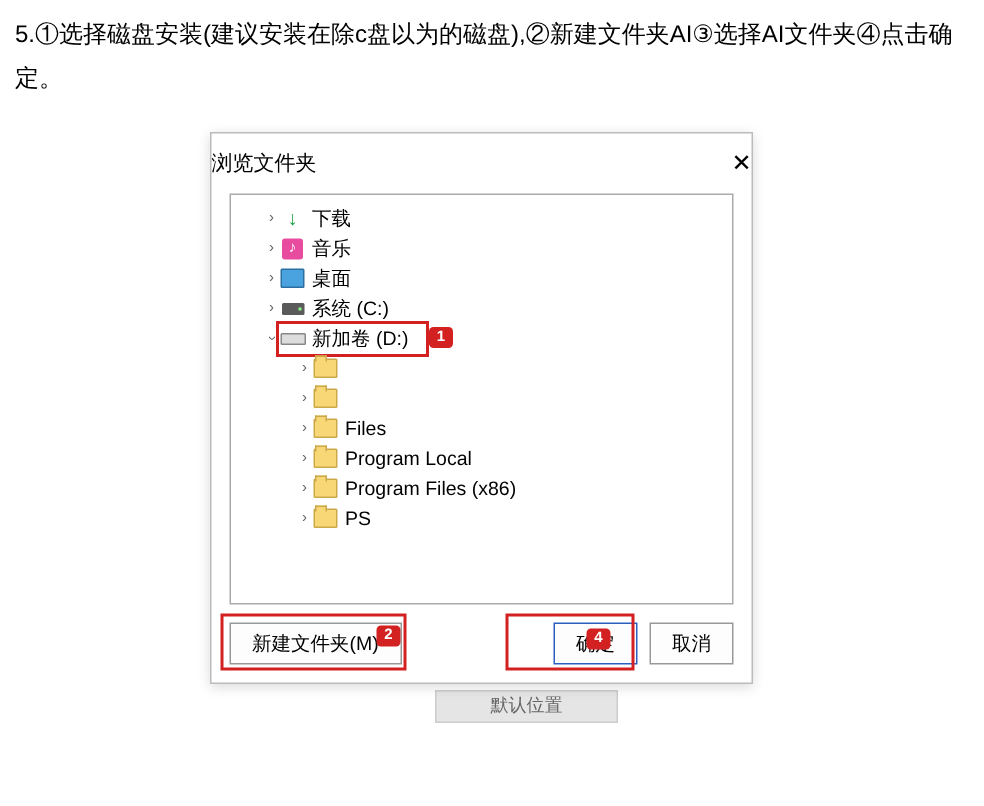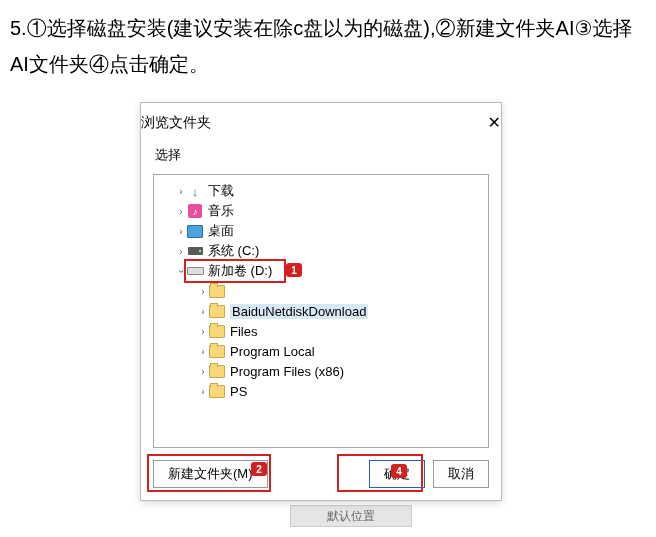--- a/index.html
+++ b/index.html
@@ -4,21 +4,21 @@
 <style>
 body {
   margin: 0;
   padding: 10px;
   font-family: "Microsoft YaHei", SimSun, Arial, sans-serif;
   font-size: 14px;
   background: #fff;
   width: 636px;
 }
 .instruction {
-  font-size: 20px;
+  font-size: 16px;
   line-height: 1.8;
   margin-bottom: 20px;
 }
 .dialog-wrap {
   position: relative;
   margin-left: 130px;
   width: 360px;
   background: #fff;
   border: 1px solid #bbb;
   box-shadow: 0 2px 8px rgba(0,0,0,0.15);
@@ -202,21 +202,20 @@
 
 <div class="instruction">5.①选择磁盘安装(建议安装在除c盘以为的磁盘),②新建文件夹AI③选择AI文件夹④点击确定。</div>
 
 <div class="dialog-wrap">
 
   <div class="dialog-title">
     <span>浏览文件夹</span>
     <span class="close-x">✕</span>
   </div>
 
-  <div class="dialog-subtitle">选择</div>
 
   <div class="tree-box">
 
     <div class="tree-row" style="padding-left:18px">
       <span class="caret">›</span>
       <span class="icon-slot">
           <span class="dl-icon">↓</span>
         </span>
       <span>下载</span>
     </div>
@@ -261,21 +260,20 @@
           <span class="folder-icon"></span>
         </span>
     </div>
 
 
     <div class="tree-row" style="padding-left:40px">
       <span class="caret">›</span>
       <span class="icon-slot">
           <span class="folder-icon"></span>
         </span>
-      <span class="highlight-blue">BaiduNetdiskDownload</span>
     </div>
 
     <div class="tree-row" style="padding-left:40px">
       <span class="caret">›</span>
       <span class="icon-slot">
           <span class="folder-icon"></span>
         </span>
       <span>Files</span>
     </div>
 

